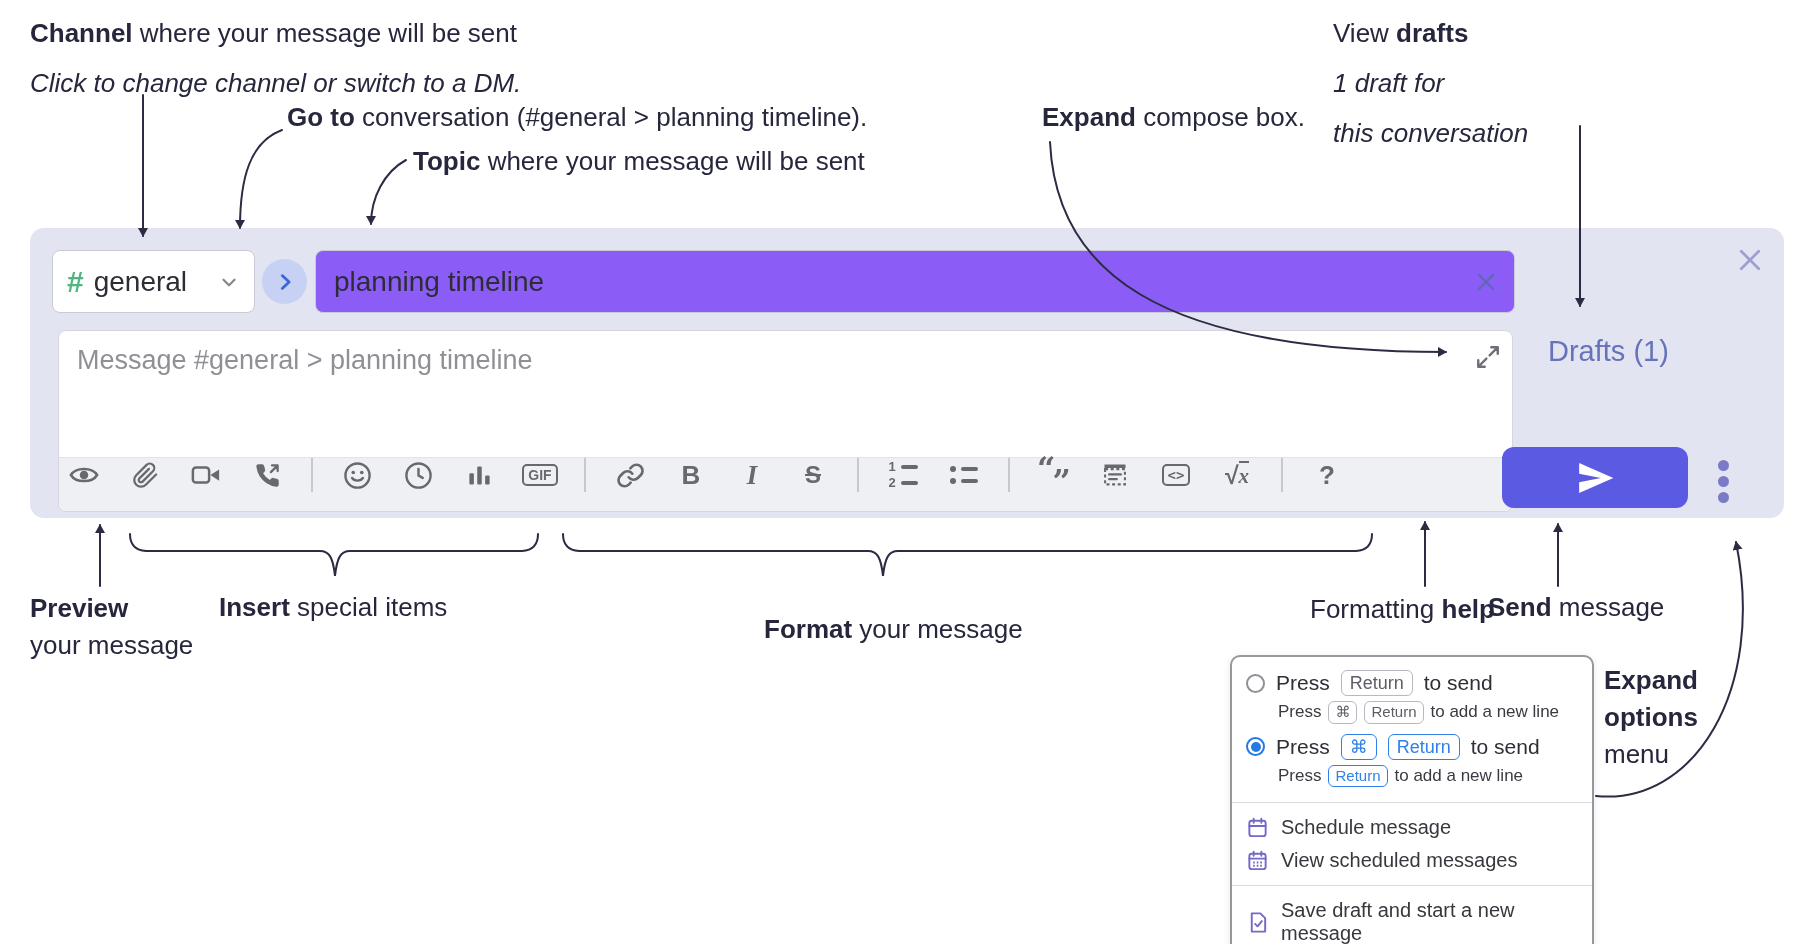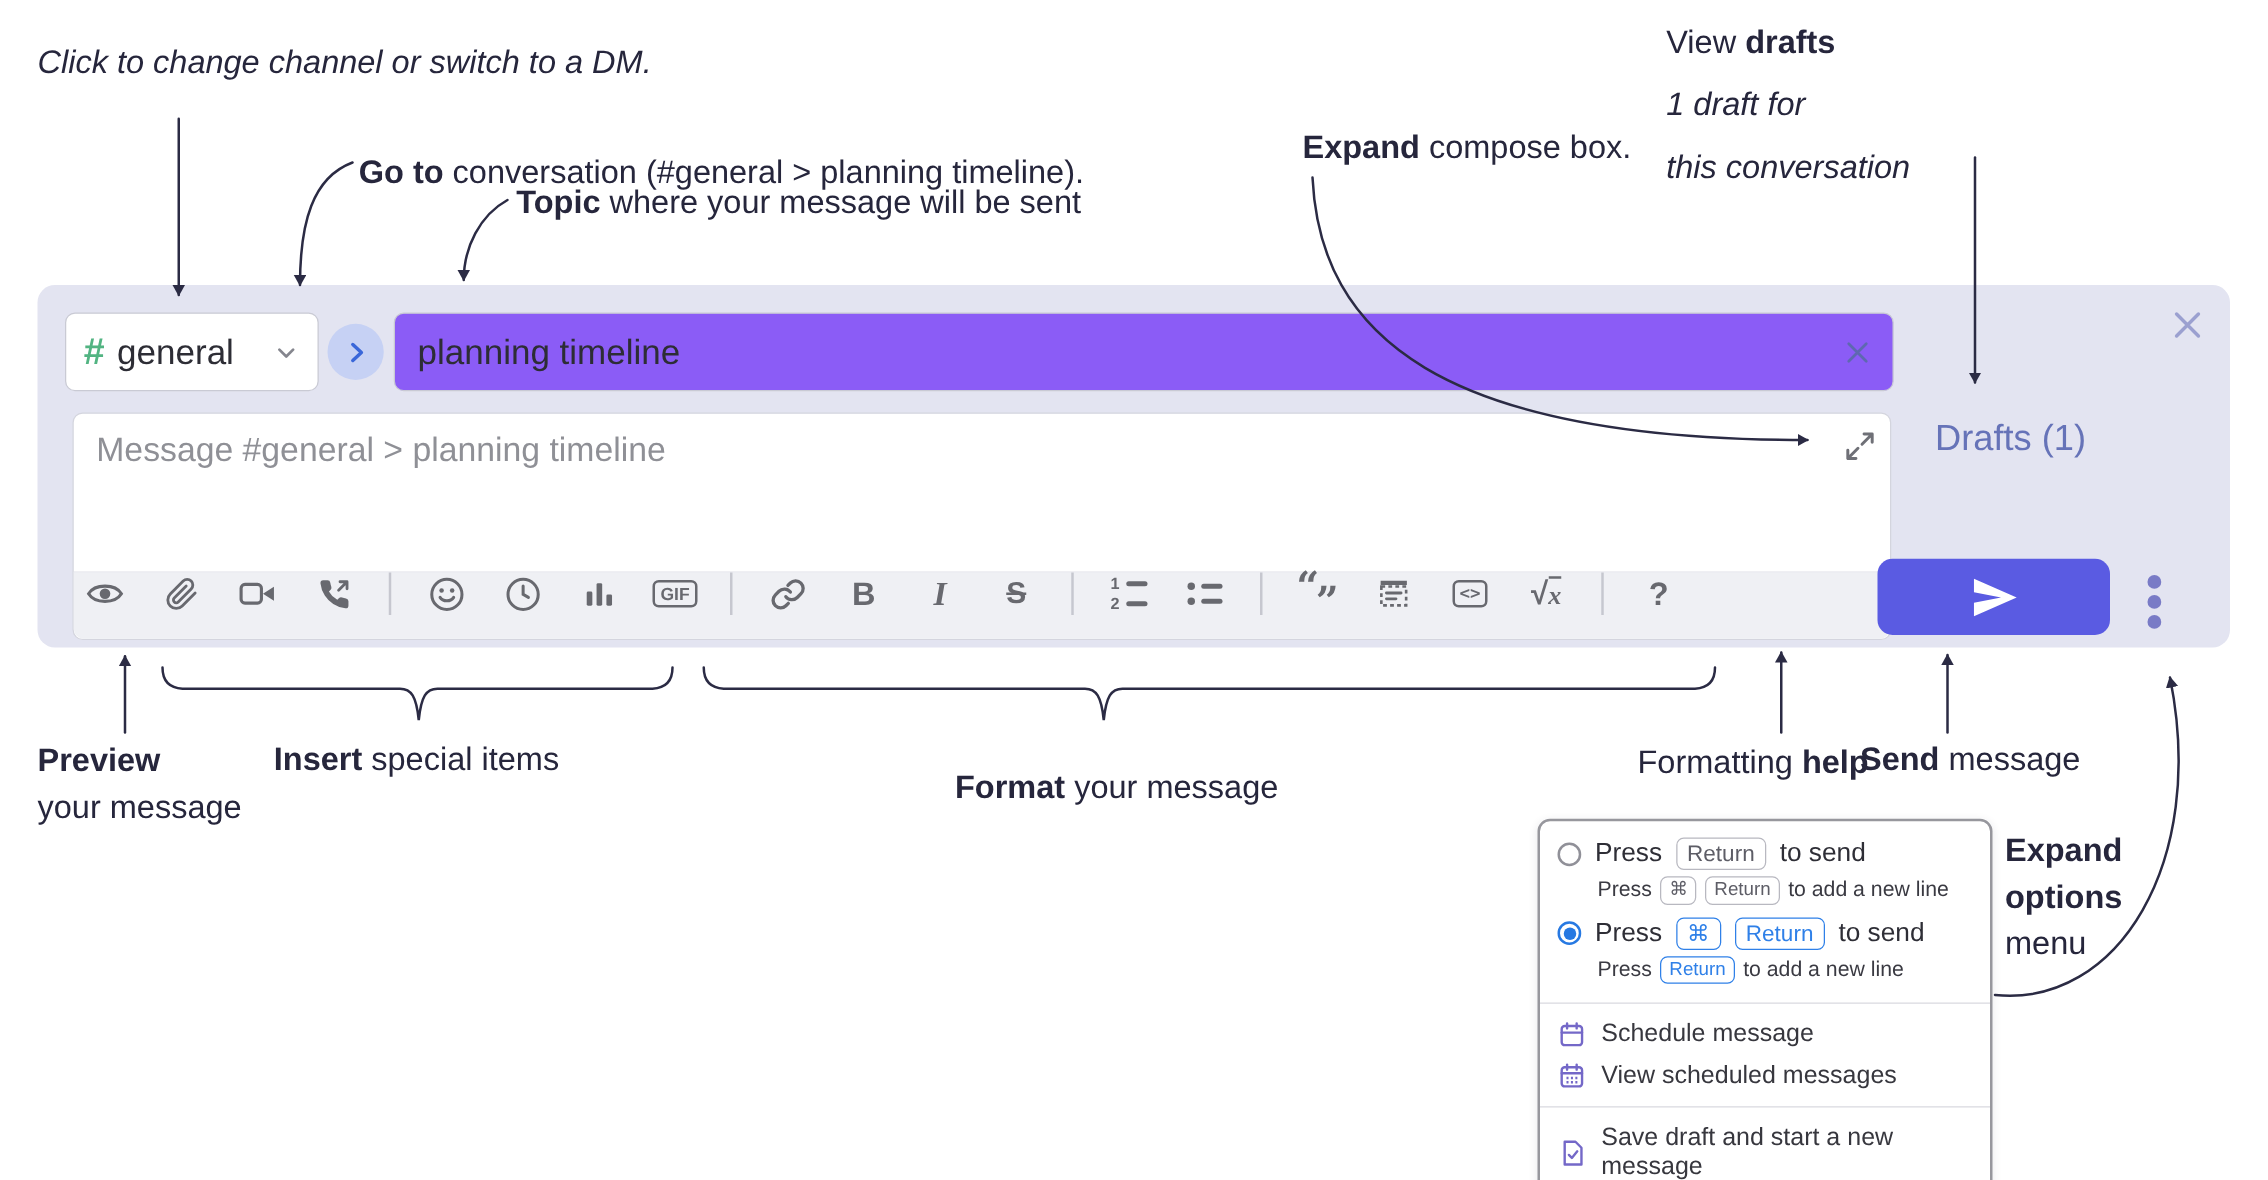--- a/index.html
+++ b/index.html
@@ -108,24 +108,25 @@
       <path d="M100,586 L100,525" marker-end="url(#arw)"></path>
       <path d="M1425,586 L1425,522" marker-end="url(#arw)"></path>
       <path d="M1558,586 L1558,524" marker-end="url(#arw)"></path>
       <path d="M1596,796 C1694,806 1766,690 1736,542" marker-end="url(#arw)"></path>
       <path d="M130,534 Q130,550 146,551 L320,551 C329,551 333,557 335,576 C337,557 341,551 350,551 L522,551 Q538,550 538,534"></path>
       <path d="M563,534 Q563,550 579,551 L868,551 C877,551 881,557 883,576 C885,557 889,551 898,551 L1356,551 Q1372,550 1372,534"></path>
     </g>
   </svg>
 
   <div class="ann" style="left:30px;top:16px;">
+    <div><span class="b">Channel</span><span> where your message will be sent</span></div>
     <div class="it">Click to change channel or switch to a DM.</div>
   </div>
 
-  <div class="ann" style="left:287px;top:100px;margin-top:20px;">
+  <div class="ann" style="left:287px;top:100px;">
     <span class="b">Go to</span><span> conversation (#general &gt; planning timeline).</span>
   </div>
 
   <div class="ann" style="left:413px;top:144px;">
     <span class="b">Topic</span><span> where your message will be sent</span>
   </div>
 
   <div class="ann" style="left:1042px;top:100px;">
     <span class="b">Expand</span><span> compose box.</span>
   </div>

